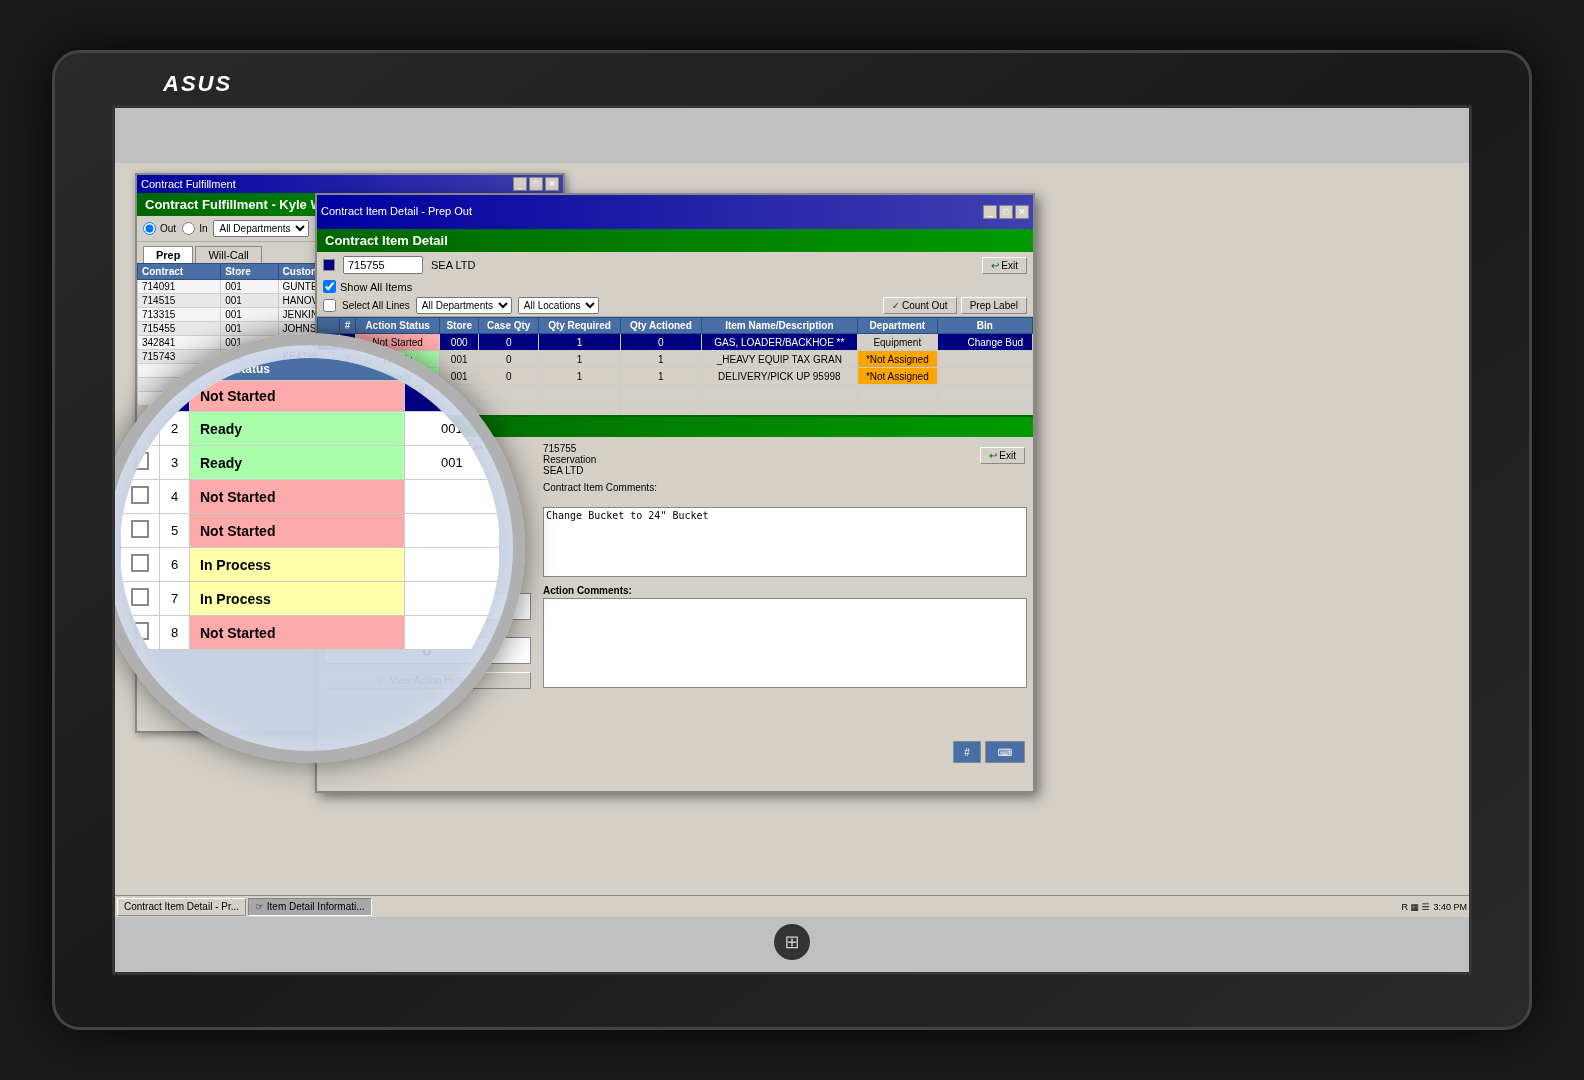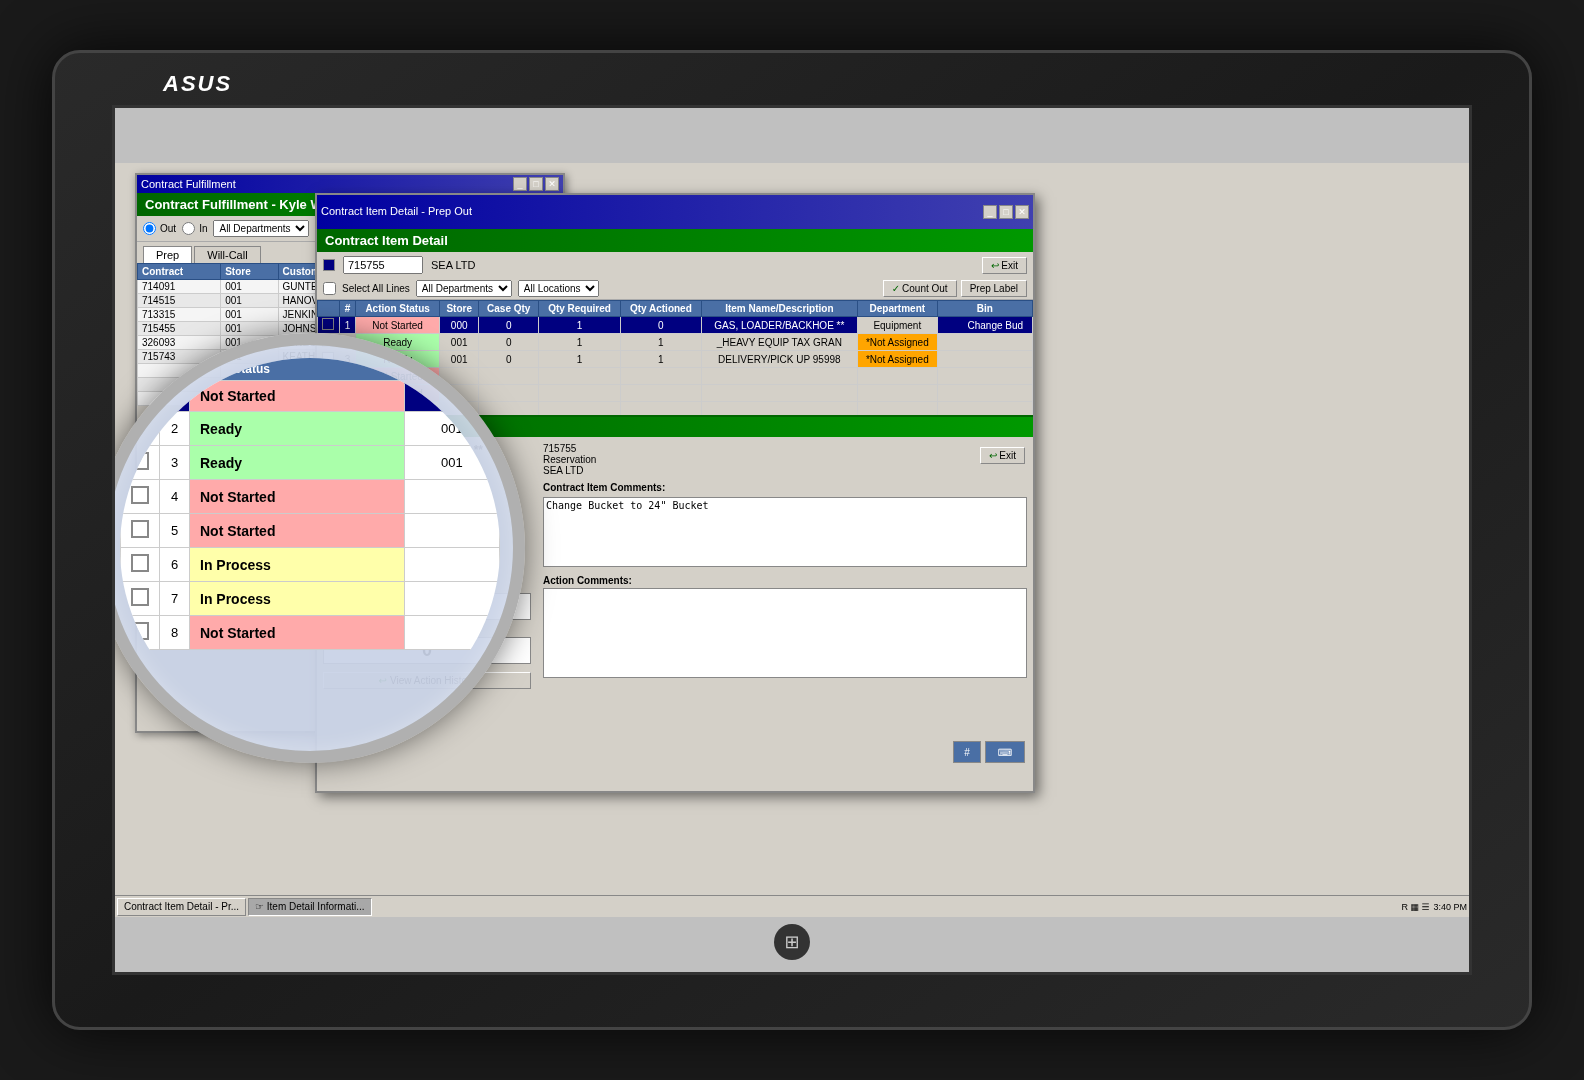--- a/index.html
+++ b/index.html
@@ -134,21 +134,21 @@
       background: #d4d0c8;
       border: 1px solid #888;
       border-bottom: none;
       padding: 2px 12px;
       font-size: 11px;
       cursor: pointer;
     }
 
     .cf-tab.active {
       background: #fff;
-      font-weight: normal;
+      font-weight: bold;
     }
 
     .cf-table {
       width: 100%;
       border-collapse: collapse;
       font-size: 10px;
     }
 
     .cf-table th {
       background: #4a6fa5;
@@ -598,21 +598,21 @@
     <td>JENKINS JOEL</td>
     <td>Rese</td>
   </tr>
                 <tr>
     <td>715455</td>
     <td>001</td>
     <td>JOHNSON WANDA</td>
     <td>Rese</td>
   </tr>
                 <tr>
-    <td>326093</td>
+    <td>342841</td>
     <td>001</td>
     <td>JONES TOMMY</td>
     <td>Rese</td>
   </tr>
                 <tr>
     <td>715743</td>
     <td>001</td>
     <td>KEATHLEY, PAMELA</td>
     <td>Rese</td>
   </tr>
@@ -655,20 +655,24 @@
           <input type="text" value="715755" style="">
           <span>SEA LTD</span>
           <div style="margin-left:auto;display:flex;gap:6px;">
             <button class="win-btn-green">
               <span style="color:#006600;">↩</span>
               <span>Exit</span>
             </button>
           </div>
         </div>
 
+        <div style="padding:2px 6px;font-size:11px;display:flex;align-items:center;gap:4px;">
+          <input type="checkbox" checked="" style="">
+          <span>Show All Items</span>
+        </div>
 
         <div class="cid-filter-bar">
           <input type="checkbox" style="">
           <span>Select All Lines</span>
           <select>
             <option>All Departments</option>
           </select>
           <select>
             <option>All Locations</option>
           </select>
@@ -871,21 +875,21 @@
 
               
               <div style="position:absolute;right:8px;top:30px;">
                 <button class="win-btn-green">
                   <span style="color:#006600;">↩</span>
                   <span>Exit</span>
                 </button>
               </div>
 
               
-              <div style="font-size:10px;font-weight:bold;margin-bottom:4px;">Contract Item Comments:</div>
+              <div style="font-size:10px;font-weight:normal;margin-bottom:14px;">Contract Item Comments:</div>
               <textarea class="comments-box" style="">Change Bucket to 24" Bucket</textarea>
 
               
               <div style="display:flex;gap:6px;margin-top:6px;">
 
 
                 <div style="flex:1;">
                   <div style="font-size:10px;font-weight:bold;margin-bottom:2px;">Action Comments:</div>
                   <textarea class="comments-box" style="height: 90px;"></textarea>
                 </div>

